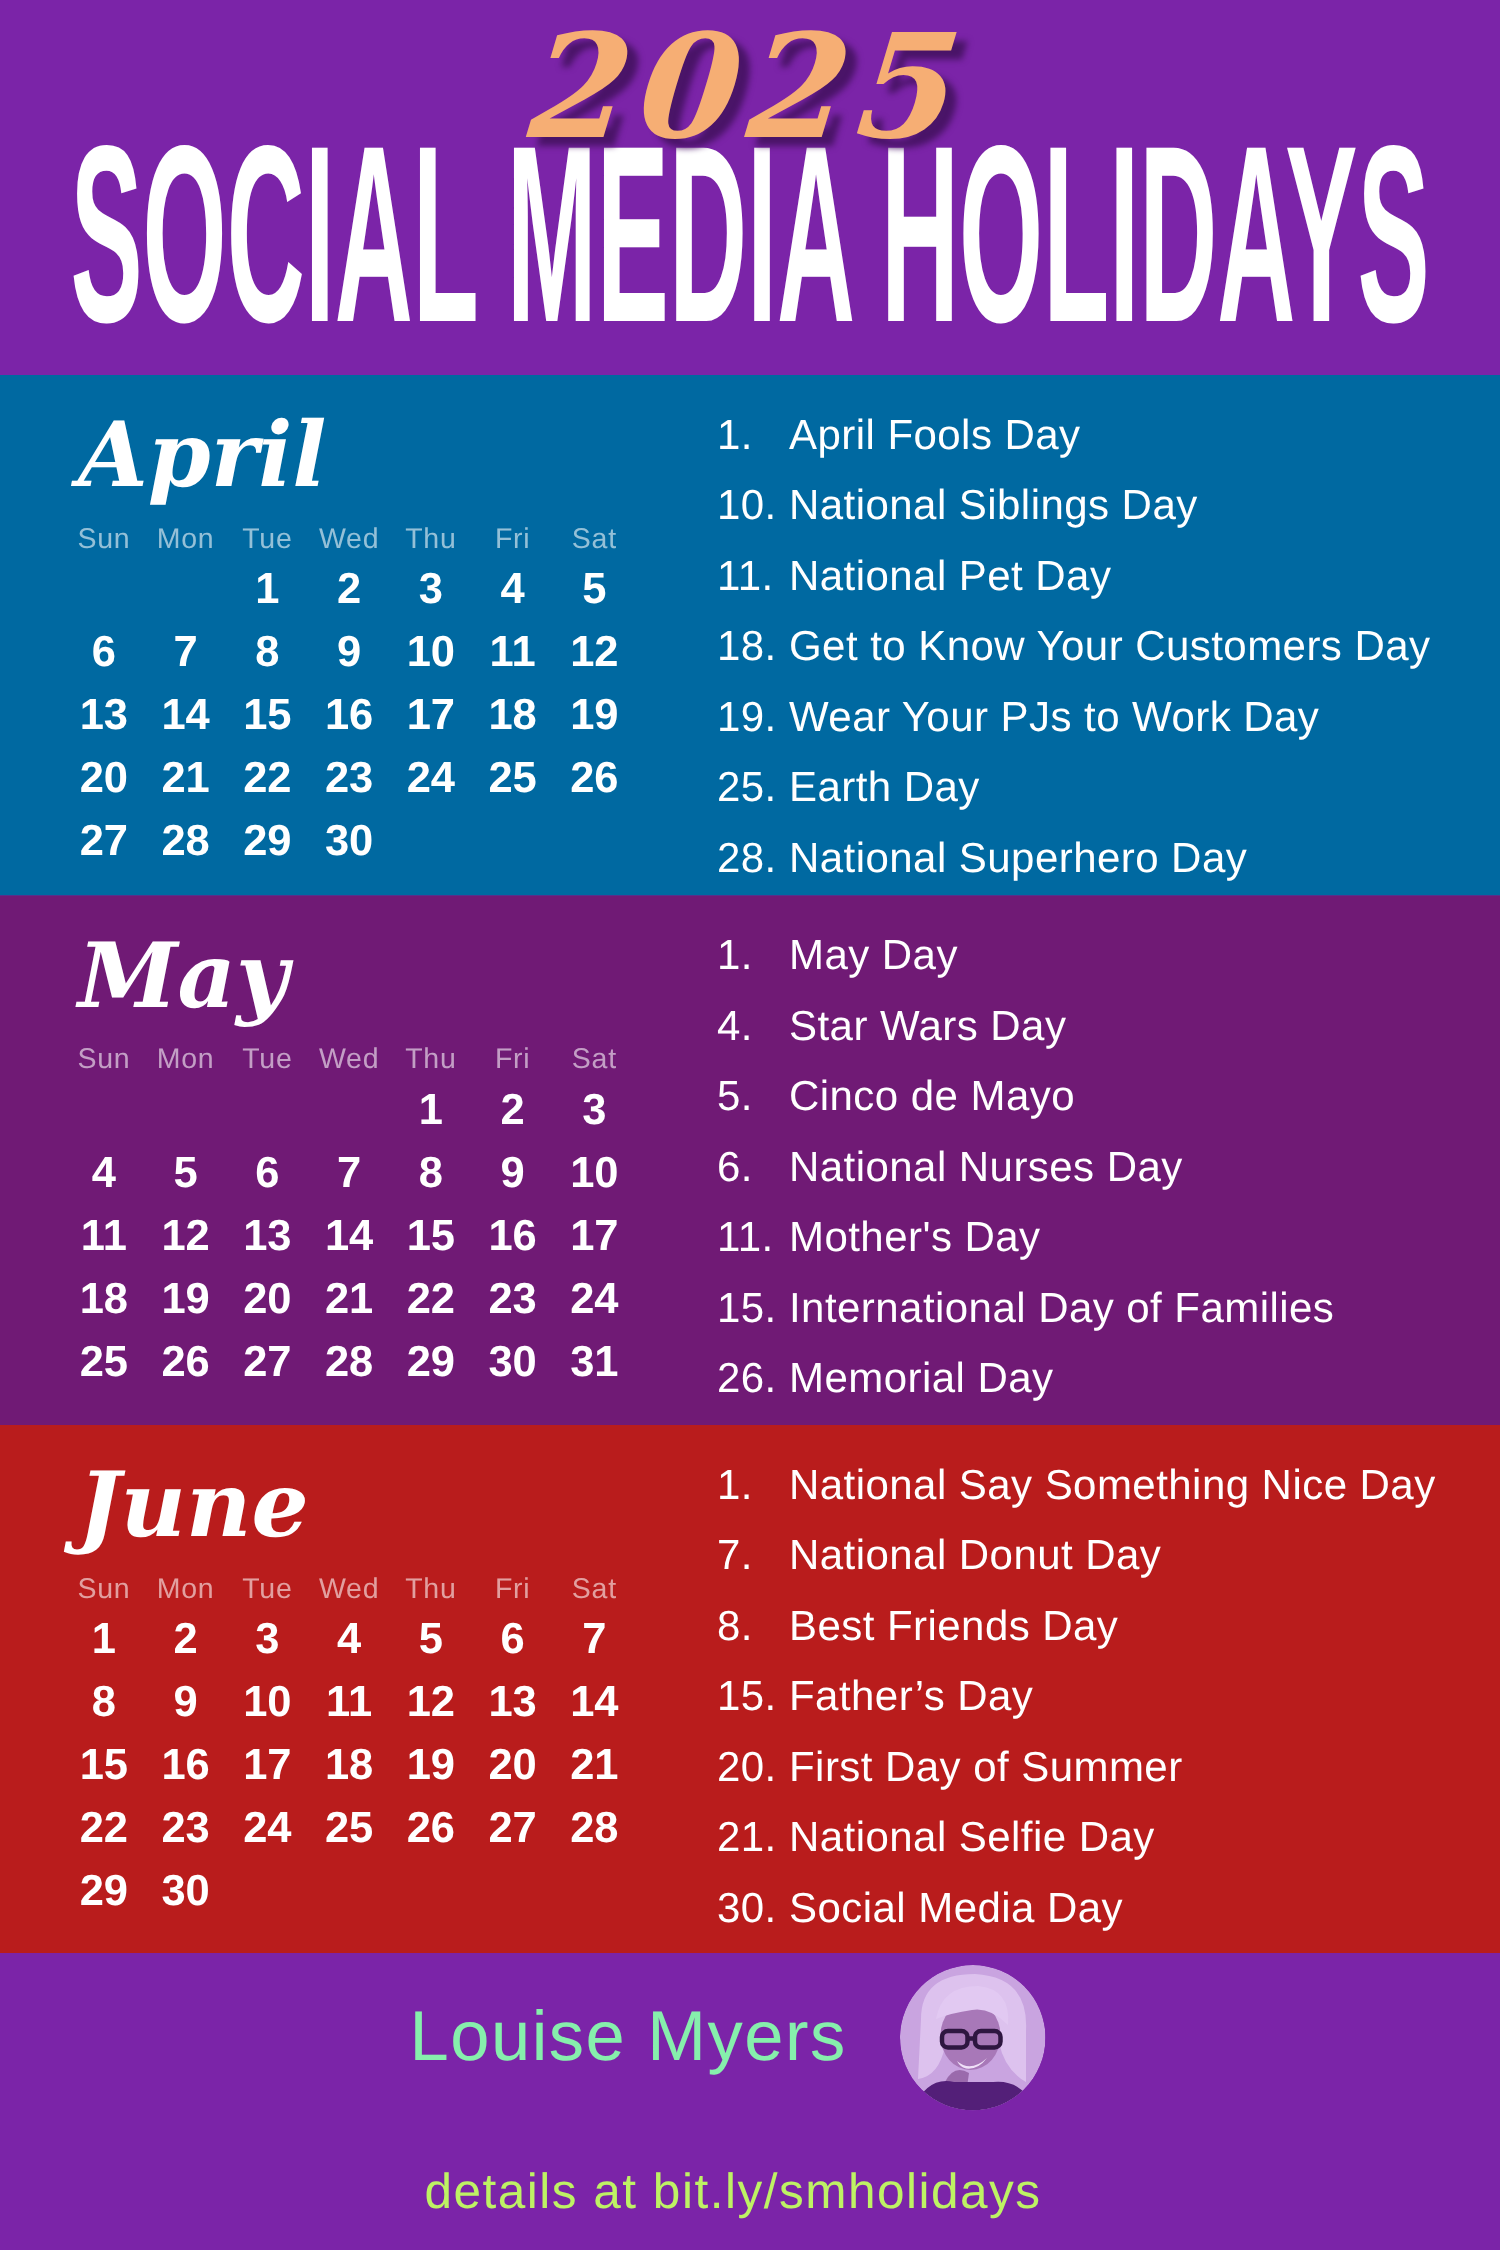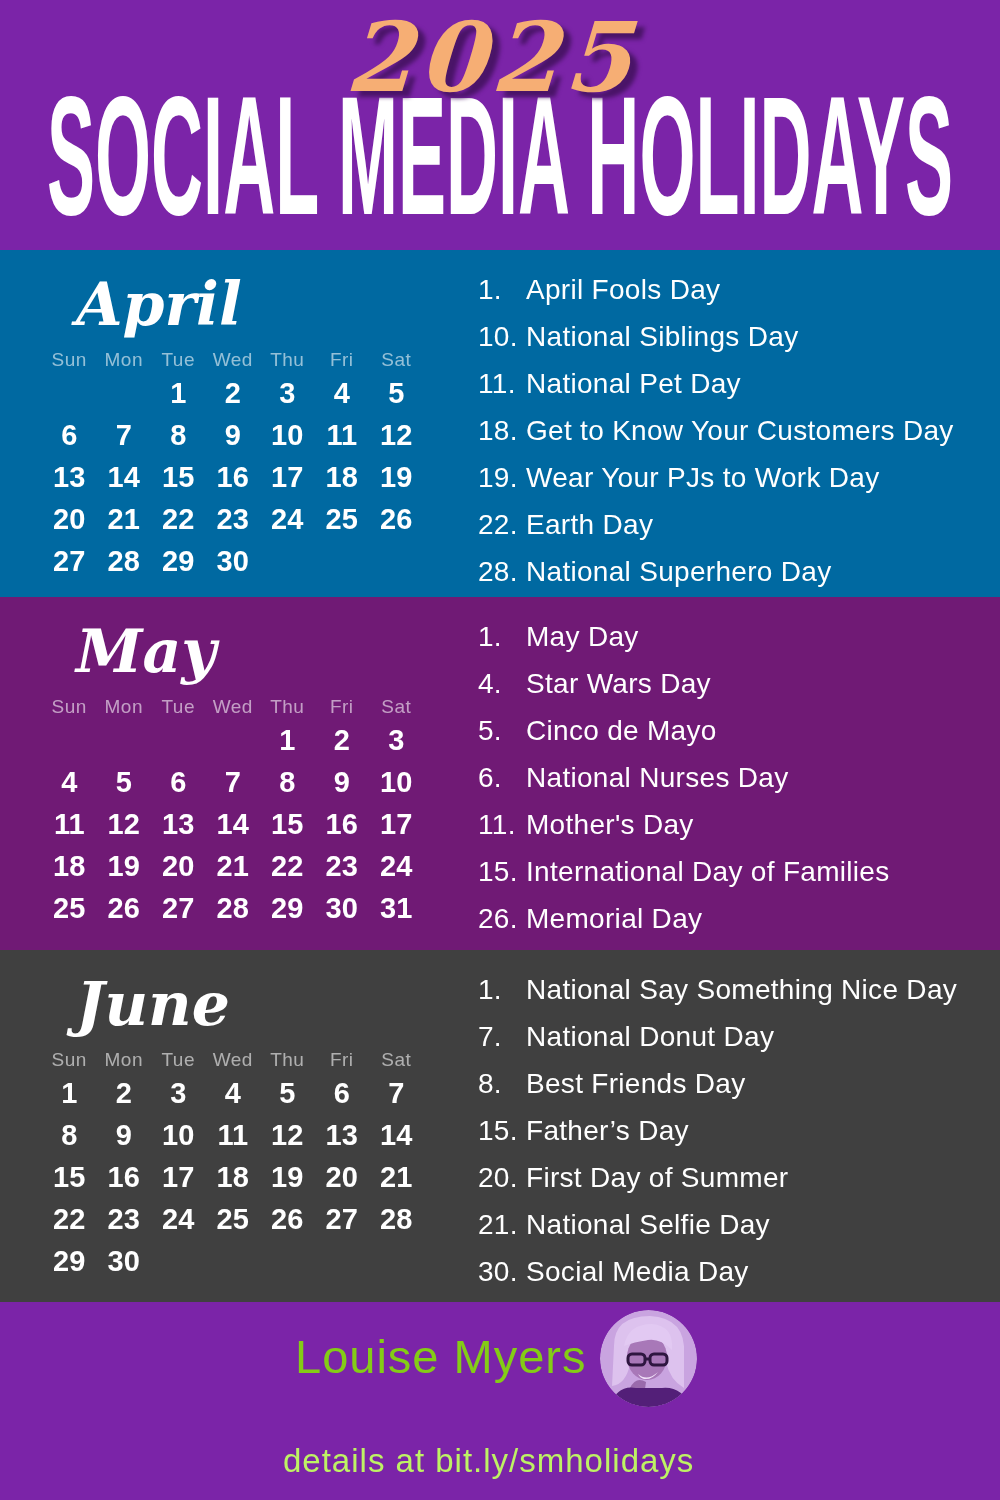--- a/index.html
+++ b/index.html
@@ -32,21 +32,21 @@
     font-family:"Liberation Sans", sans-serif;
     font-weight:bold;
     fill:#ffffff;
   }
   
   .month-section{position:absolute;left:0;width:1000px;}
   .month-section.april{top:250px;height:347px;}
   .month-section.may{top:597px;height:353px;}
   .month-section.june{top:950px;height:352px;}
   .month-name{
-    margin:14px 0 0 76px;
+    margin:14px 0 0 52px;
     height:80px;
     font-family:"DejaVu Serif", serif;
     font-style:italic;font-weight:bold;
     font-size:60px;line-height:80px;
     color:#ffffff;
   }
   .weekday-row,.day-grid{
     display:grid;
     grid-template-columns:repeat(7,54.5px);
     margin-left:42px;
@@ -77,22 +77,22 @@
     letter-spacing:.3px;
   }
   .holiday-num{flex:0 0 48px;}
   .holiday-label{flex:1;white-space:nowrap;}
   
   .footer{
     position:absolute;top:1302px;left:0;width:1000px;height:198px;
     background:#7b24a8;
   }
   .brand{
-    position:absolute;left:295px;top:28px;
-    color:#84cc16;
+    position:absolute;left:273px;top:28px;
+    color:#86efac;
     font-size:47px;font-weight:300;line-height:53px;
     letter-spacing:1px;
   }
   .details{
     position:absolute;left:283px;top:140px;
     color:#bef264;
     font-size:33px;font-weight:300;
     letter-spacing:1px;
   }
   .avatar{
@@ -173,21 +173,21 @@
         </div>
         <div class="holiday-row">
           <span class="holiday-num">18.</span>
           <span class="holiday-label">Get to Know Your Customers Day</span>
         </div>
         <div class="holiday-row">
           <span class="holiday-num">19.</span>
           <span class="holiday-label">Wear Your PJs to Work Day</span>
         </div>
         <div class="holiday-row">
-          <span class="holiday-num">22.</span>
+          <span class="holiday-num">25.</span>
           <span class="holiday-label">Earth Day</span>
         </div>
         <div class="holiday-row">
           <span class="holiday-num">28.</span>
           <span class="holiday-label">National Superhero Day</span>
         </div>
       </div>
   </div>
 
   <div class="month-section may" style="background: #701a75;">
@@ -263,21 +263,21 @@
           <span class="holiday-num">15.</span>
           <span class="holiday-label">International Day of Families</span>
         </div>
         <div class="holiday-row">
           <span class="holiday-num">26.</span>
           <span class="holiday-label">Memorial Day</span>
         </div>
       </div>
   </div>
 
-  <div class="month-section june" style="background: #404040;">
+  <div class="month-section june" style="background: #b91c1c;">
     <div class="month-name">June</div>
     <div class="weekday-row">
         <span class="weekday-label">Sun</span>
         <span class="weekday-label">Mon</span>
         <span class="weekday-label">Tue</span>
         <span class="weekday-label">Wed</span>
         <span class="weekday-label">Thu</span>
         <span class="weekday-label">Fri</span>
         <span class="weekday-label">Sat</span>
       </div>

